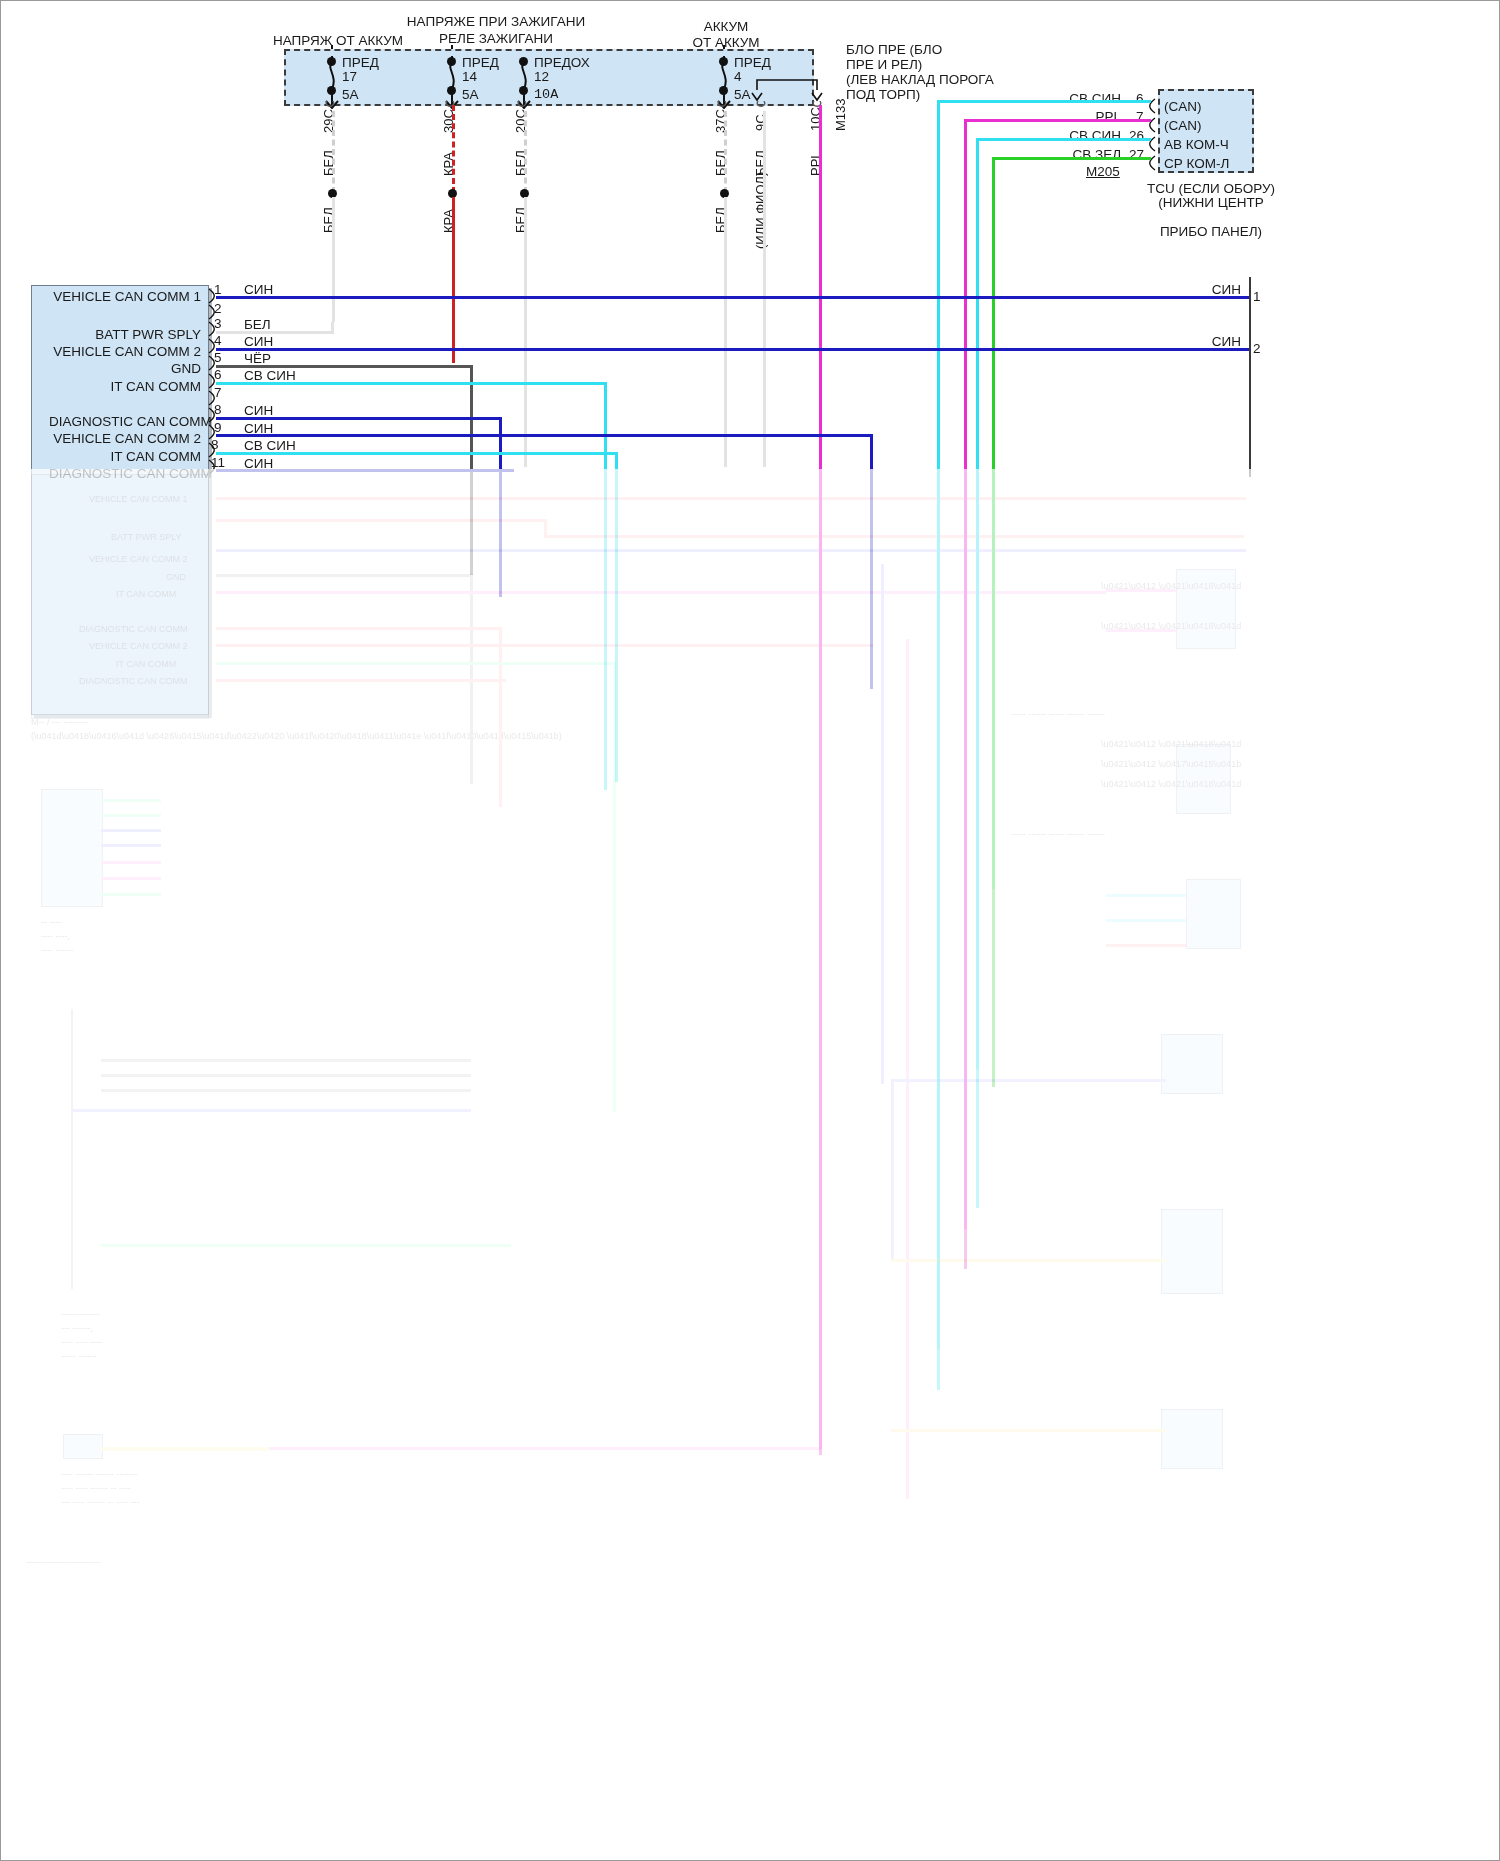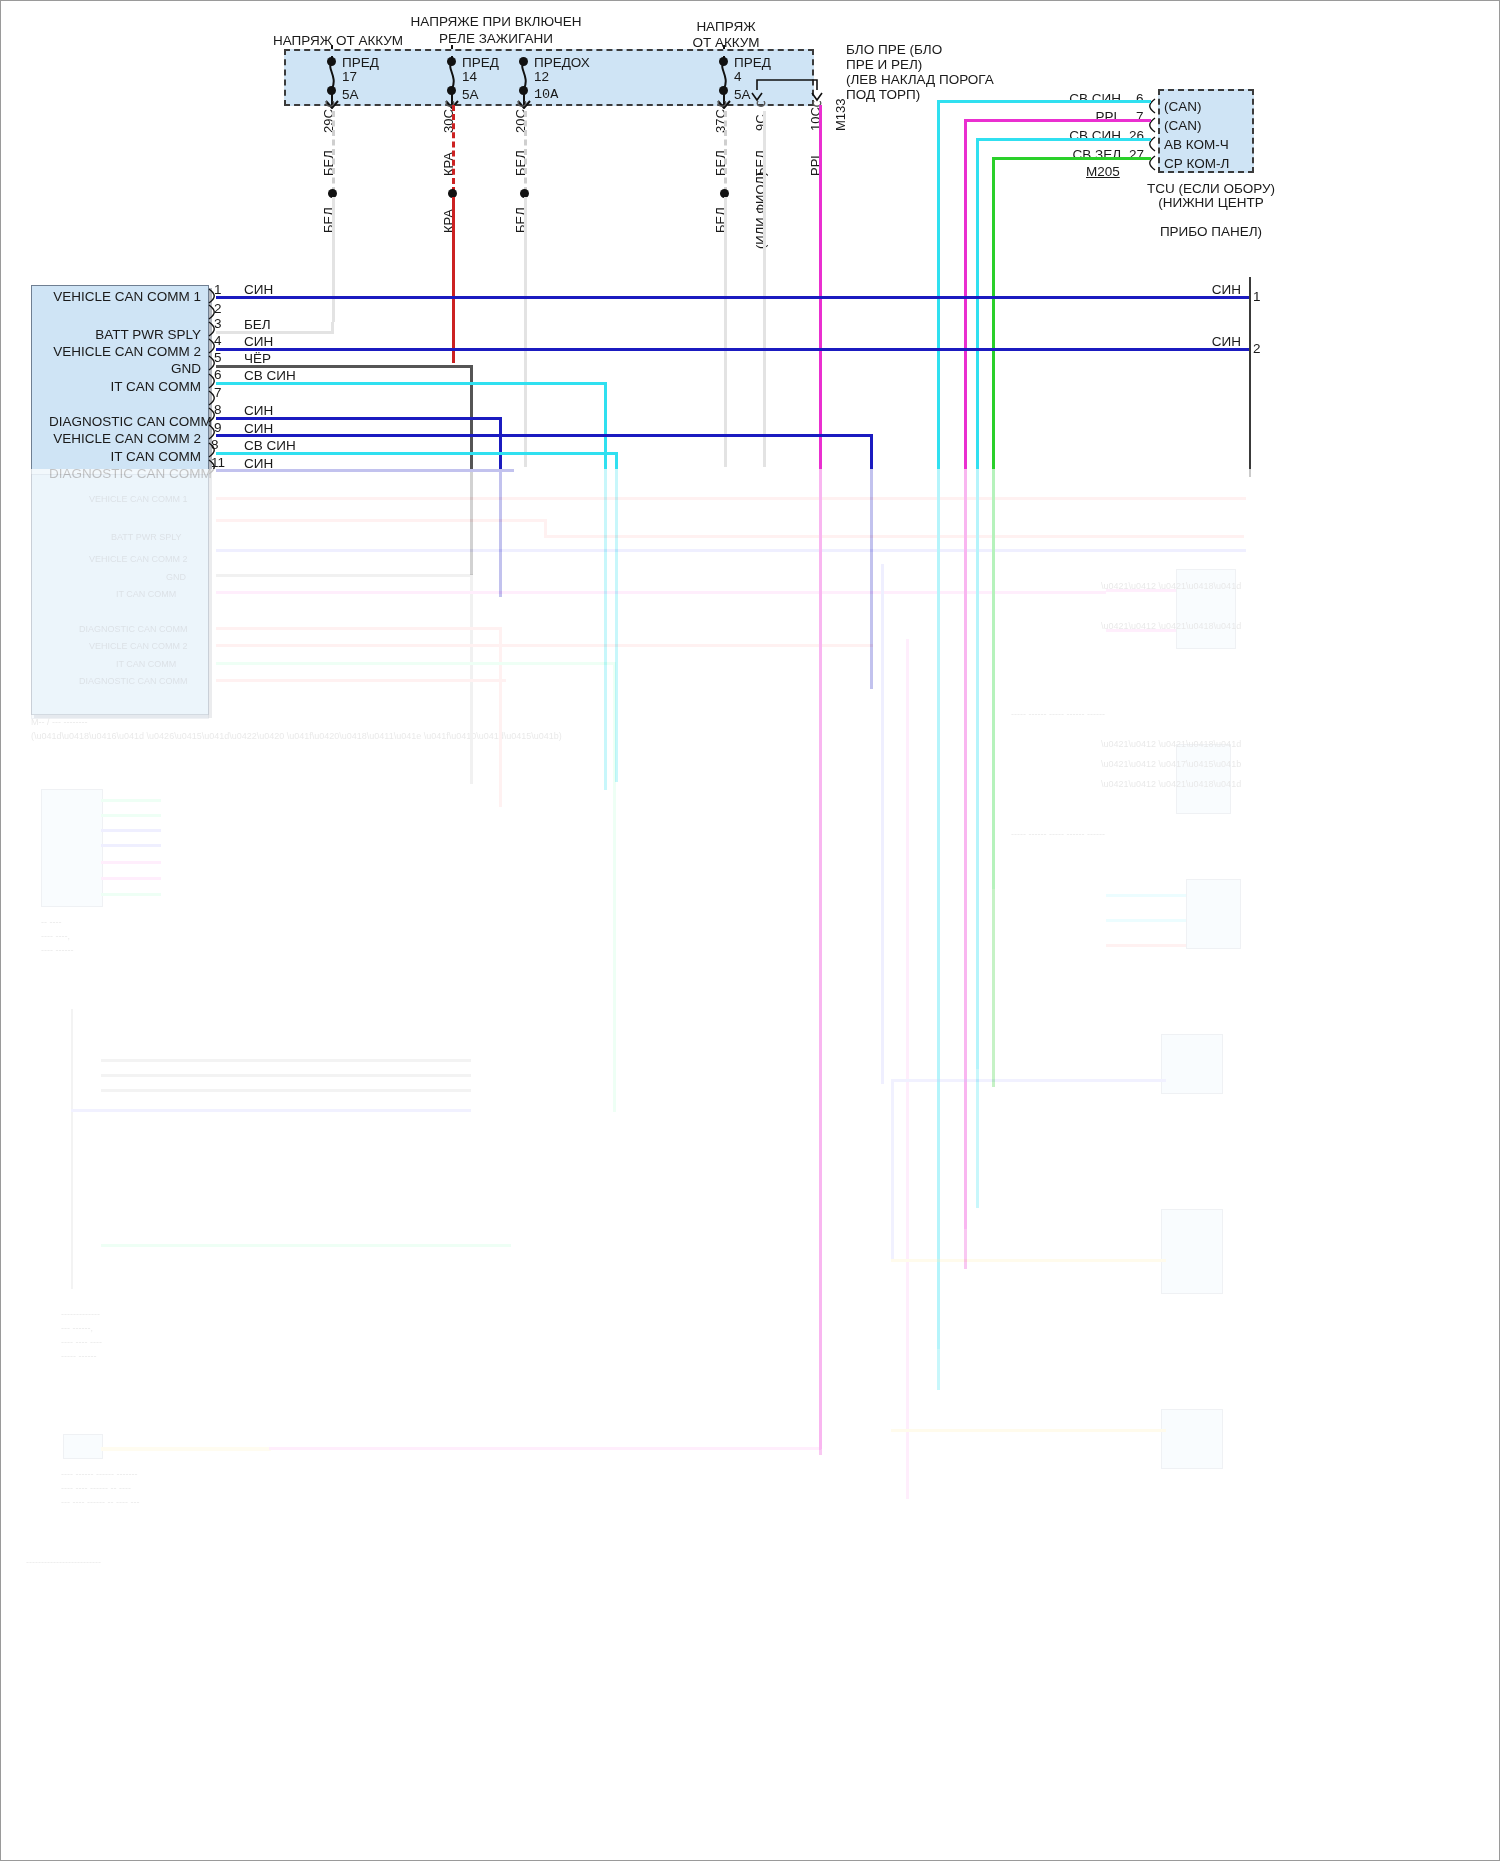--- a/index.html
+++ b/index.html
@@ -37,24 +37,24 @@
   .gline{position:absolute;}
   .gtxt{position:absolute;font-size:9px;color:#3a3a3a;white-space:nowrap;}
 </style>
 </head>
 <body>
 
 <div id="page">
 
   <div class="abs txt ctr" style="left:212px;top:32px;width:250px;">НАПРЯЖ ОТ АККУМ</div>
 
-  <div class="abs txt ctr" style="left:350px;top:13px;width:290px;">НАПРЯЖЕ ПРИ ВКЛЮЧЕН</div>
+  <div class="abs txt ctr" style="left:350px;top:13px;width:290px;">НАПРЯЖЕ ПРИ ЗАЖИГАНИ</div>
   <div class="abs txt ctr" style="left:350px;top:30px;width:290px;">РЕЛЕ ЗАЖИГАНИ</div>
 
-  <div class="abs txt ctr" style="left:635px;top:18px;width:180px;">НАПРЯЖ</div>
+  <div class="abs txt ctr" style="left:635px;top:18px;width:180px;">АККУМ</div>
   <div class="abs txt ctr" style="left:635px;top:34px;width:180px;">ОТ АККУМ</div>
 
   <div class="abs" style="left:330px;top:44px;width:2px;height:14px;background:#111;"></div>
   <div class="abs" style="left:450px;top:44px;width:2px;height:14px;background:#111;"></div>
   <div class="abs" style="left:722px;top:44px;width:2px;height:14px;background:#111;"></div>
 
   <div class="fusebox"></div>
 
   <div class="abs">
     <div class="abs" style="left:330px;top:55px;width:2px;height:5px;background:#111;"></div>

